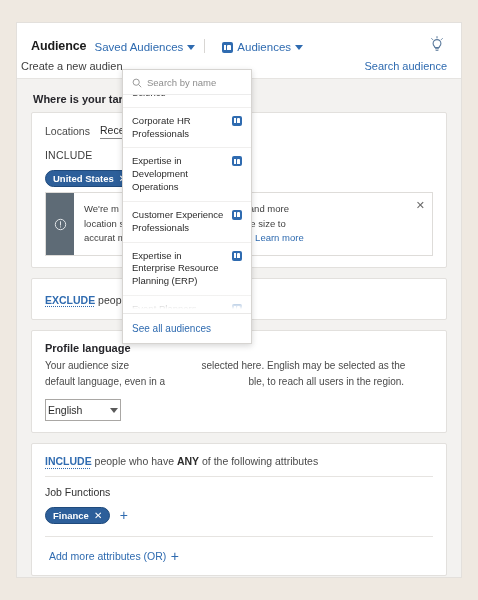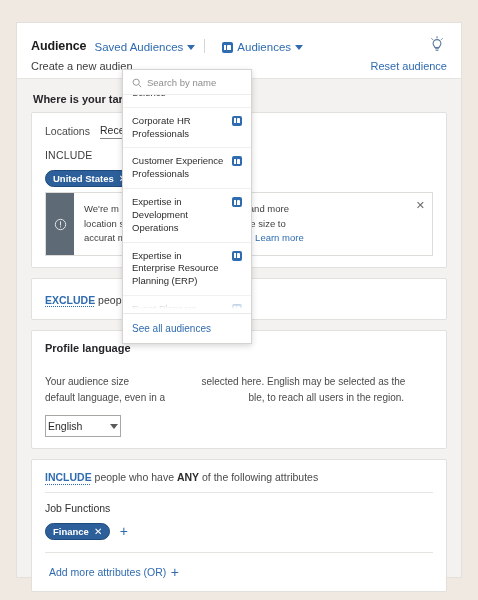--- a/index.html
+++ b/index.html
@@ -28,21 +28,21 @@
     cursor:pointer; white-space:nowrap;
   }
   .caret { display:inline-block; margin-left:4px; width:0;height:0;
     border-left:4px solid transparent;border-right:4px solid transparent;border-top:5px solid #2f6bb0; }
   .divider-v { width:1px; height:14px; background:#d8d6d3; margin:0 9px; }
   .li-sq { width:11px;height:11px;border-radius:2px;background:#2f6bb0;position:relative;margin-right:4px;flex:none;}
   .li-sq::after{content:"";position:absolute;left:2px;top:3px;width:2px;height:5px;background:#fff;}
   .li-sq::before{content:"";position:absolute;left:5px;top:3px;width:4px;height:5px;
     background:#fff;border-radius:1px 1px 0 0;}
   .bulb { position:absolute; right:14px; top:12px; width:20px;height:20px; cursor:pointer; }
-  .hdr-row2 { display:flex; align-items:center; justify-content:space-between; padding:7px 14px 0 14px;text-align:center; }
+  .hdr-row2 { display:flex; align-items:center; justify-content:space-between; padding:7px 14px 0 4px;text-align:center; }
   .sub { font-size:11px; color:#3d3d3d; }
   .reset { font-size:11px; color:#2f6bb0; cursor:pointer; }
 
   
   .body { padding:10px 14px 0 14px; }
   .sect-h { font-size:11px; font-weight:bold; color:#26262b; margin:4px 0 7px 2px; }
   .card {
     background:#fff; border:1px solid #e2e0dd; border-radius:2px;
     margin-bottom:10px; padding:11px 13px;
   }
@@ -61,21 +61,21 @@
   
   .banner { display:flex; border:1px solid #dedcd9; background:#fff; margin-top:2px; position:relative; }
   .banner-ico { width:28px; background:#5e6b76; display:flex; align-items:center; justify-content:center; flex:none; }
   .banner-txt { font-size:9.5px; line-height:1.55; color:#3e3e3e; padding:9px 22px 9px 10px; }
   .banner-x { position:absolute; right:7px; top:6px; font-size:11px; color:#6b6b6b; cursor:pointer; }
   .lrn { color:#2f6bb0; cursor:pointer; }
 
   .excl { font-size:10.5px; color:#3b3b3b; }
   .excl b { color:#2f6bb0; font-weight:bold; text-decoration:underline; text-decoration-style:dotted; text-underline-offset:2px;}
   .plang-h { font-size:11px; font-weight:bold; color:#26262b; }
-  .plang-p { font-size:10px; color:#4a4a4a; line-height:1.6; margin-top:20px; }
+  .plang-p { font-size:10px; color:#4a4a4a; line-height:1.6; margin-top:4px; }
   .sel {
     margin-top:9px; width:76px; height:22px; border:1px solid #a9a7a4; background:#fff;
     font-size:10.5px; color:#2b2b2b; display:flex; align-items:center; justify-content:space-between;
     padding:0 2px; cursor:pointer;
   }
   .sel .caret2 { width:0;height:0;border-left:4px solid transparent;border-right:4px solid transparent;border-top:5px solid #5a5a5a; }
 
   .attr-head { font-size:10.5px; color:#4a4a4a; }
   .attr-head .kw { color:#2f6bb0; font-weight:bold; }
   .attr-head .kwd { text-decoration:underline; text-decoration-style:dotted; text-underline-offset:3px; }
@@ -134,21 +134,21 @@
           <g stroke="#5b7a9c" stroke-width="1" stroke-linecap="round">
             <line x1="10" y1="1.6" x2="10" y2="3"></line>
             <line x1="4.7" y1="3.6" x2="5.6" y2="4.5"></line>
             <line x1="15.3" y1="3.6" x2="14.4" y2="4.5"></line>
           </g>
         </svg>
       </span>
     </div>
     <div class="hdr-row2">
       <span class="sub">Create a new audien</span>
-      <span class="reset">Reset audience</span>
+      <span class="reset">Search audience</span>
     </div>
   </div>
 
   <div class="body">
 
     <div class="sect-h">Where is your target</div>
 
     <div class="card">
       <div class="tabs">
         <span class="tab">Locations</span>
@@ -240,25 +240,25 @@
     </div>
     <div class="dd-list">
       <div class="dd-item clip-top">
         <span>Science</span>
       </div>
       <div class="dd-item">
         <span>Corporate HR Professionals</span>
         <span class="dd-ico"></span>
       </div>
       <div class="dd-item">
+        <span>Expertise in Development Operations</span>
+        <span class="dd-ico"></span>
+      </div>
+      <div class="dd-item">
         <span>Customer Experience Professionals</span>
-        <span class="dd-ico"></span>
-      </div>
-      <div class="dd-item">
-        <span>Expertise in Development Operations</span>
         <span class="dd-ico"></span>
       </div>
       <div class="dd-item">
         <span>Expertise in Enterprise Resource Planning (ERP)</span>
         <span class="dd-ico"></span>
       </div>
       <div class="dd-item">
         <span>Event Planners</span>
         <span class="dd-ico"></span>
       </div>

